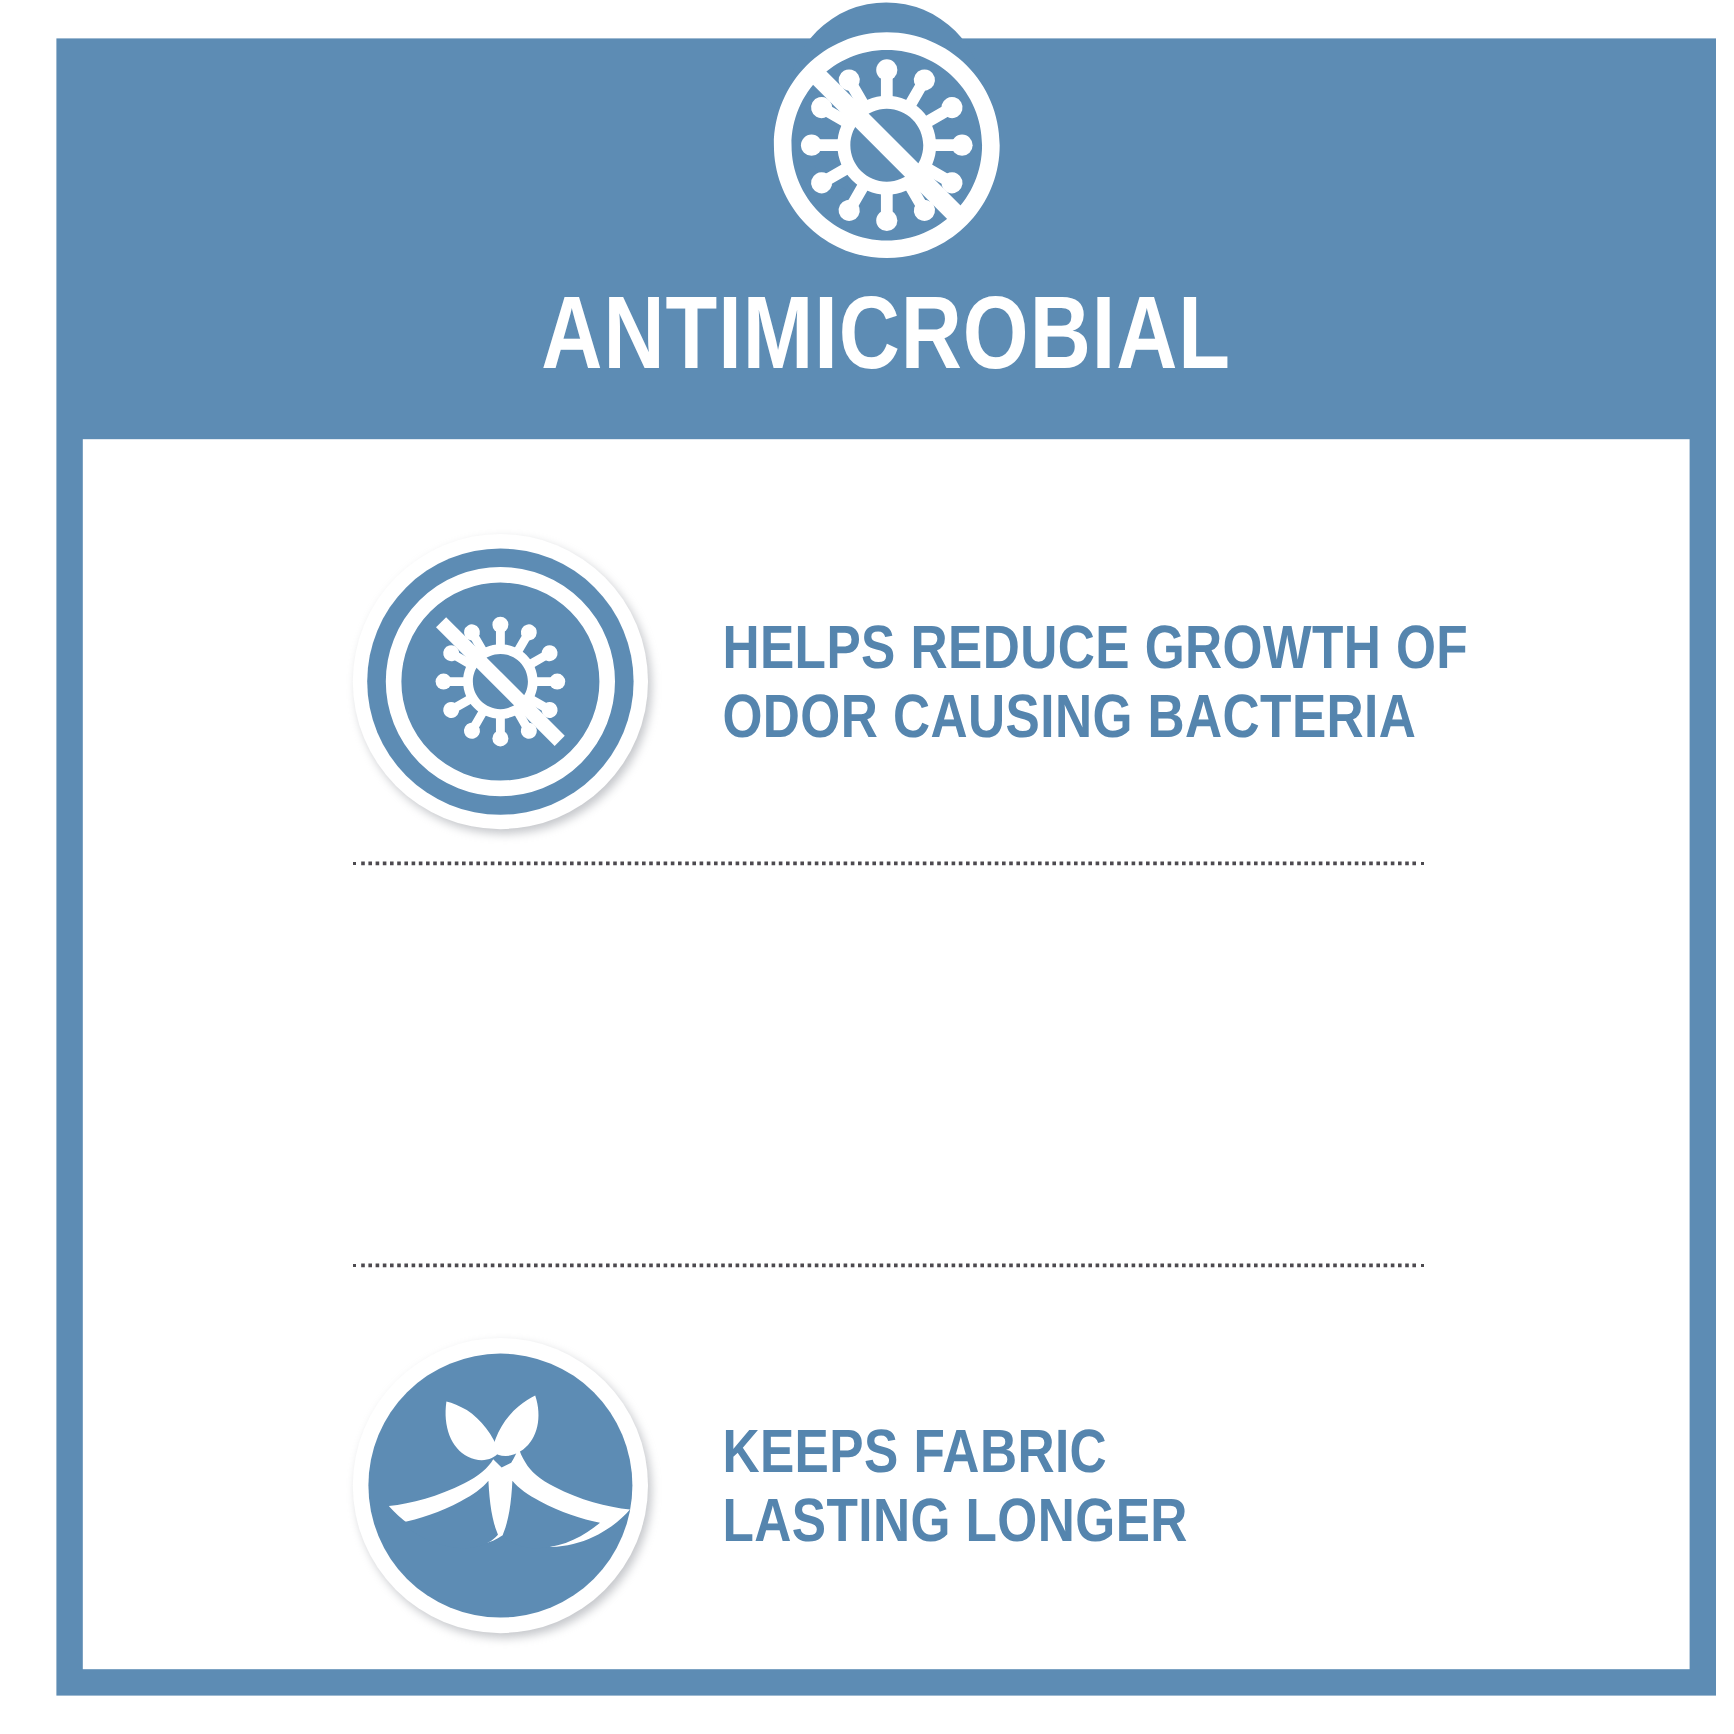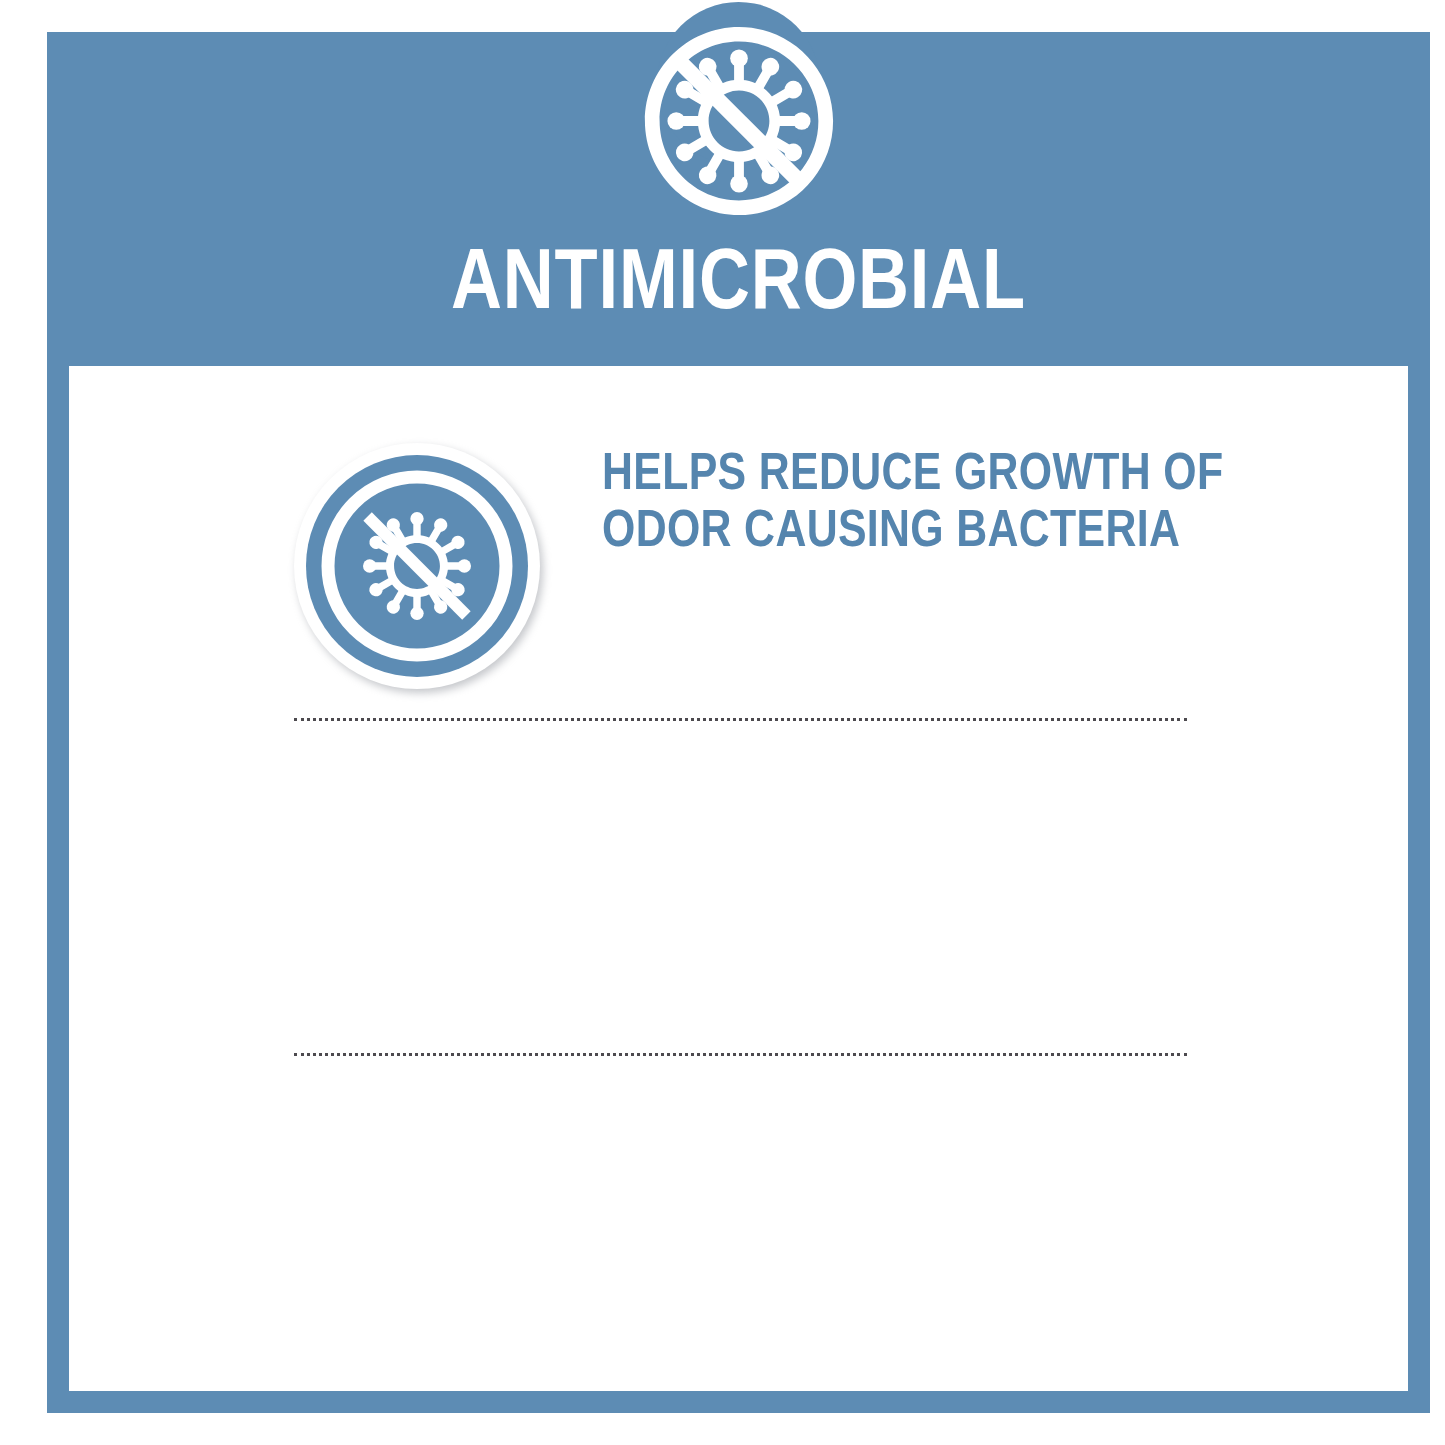--- a/index.html
+++ b/index.html
@@ -76,20 +76,21 @@
     transform-origin: center top;
     white-space: nowrap;
   }
 
   
   .feature-row {
     position: absolute;
     left: 278px;
     width: 900px;
     display: flex;
+    align-items: center;
   }
   #row-0 { top: 443px; height: 250px; }
   #row-1 { top: 778px; height: 250px; }
   #row-2 { top: 1113px; height: 250px; }
 
   .feature-badge {
     position: relative;
     width: 246px;
     height: 246px;
     flex: 0 0 246px;
@@ -270,14 +271,39 @@
       <span class="line">HELPS REDUCE GROWTH OF</span>
       <span class="line">ODOR CAUSING BACTERIA</span>
     </div>
   </div>
 
   <div class="divider" id="divider-0"></div>
 
 
   <div class="divider" id="divider-1"></div>
 
+  <div class="feature-row" id="row-2">
+    <div class="feature-badge">
+      <svg viewBox="0 0 246 246" aria-hidden="true">
+        <circle cx="123" cy="123" r="120" fill="#ffffff"></circle>
+        <circle cx="123" cy="123" r="110" fill="#5d8cb4"></circle>
+        <g fill="#ffffff">
+
+          <path d="M152 48c6 18 2 36-10 45-9 7-20 7-26 1 3-14 11-28 22-37 5-4 10-7 14-9z"></path>
+
+          <path d="M78 53c-3 21 4 39 18 46 10 5 21 3 26-4-5-14-15-27-27-35-6-3-12-6-17-7z"></path>
+
+          <path d="M117 101c-4 7-12 14-24 20-22 11-44 17-63 19 14 16 36 30 61 32 17 2 31-3 40-13 8 10 22 16 39 15 25-2 47-15 61-31-19-2-42-8-63-19-12-6-20-13-24-20-3-5-5-9-6-14-1 5-3 9-6 14l-8 4z"></path>
+        </g>
+
+        <g fill="#5d8cb4">
+          <path d="M113 119c-5 6-13 12-23 17-17 9-35 15-50 18 13 11 30 20 49 21 14 1 25-3 32-11-5-12-7-26-8-45z"></path>
+          <path d="M133 119c5 6 13 12 23 17 17 9 35 15 50 18-13 11-30 20-49 21-14 1-25-3-32-11 5-12 7-26 8-45z"></path>
+        </g>
+      </svg>
+    </div>
+    <div class="feature-text">
+      <span class="line">KEEPS FABRIC</span>
+      <span class="line">LASTING LONGER</span>
+    </div>
+  </div>
 
 </div>
 
 </body></html>

